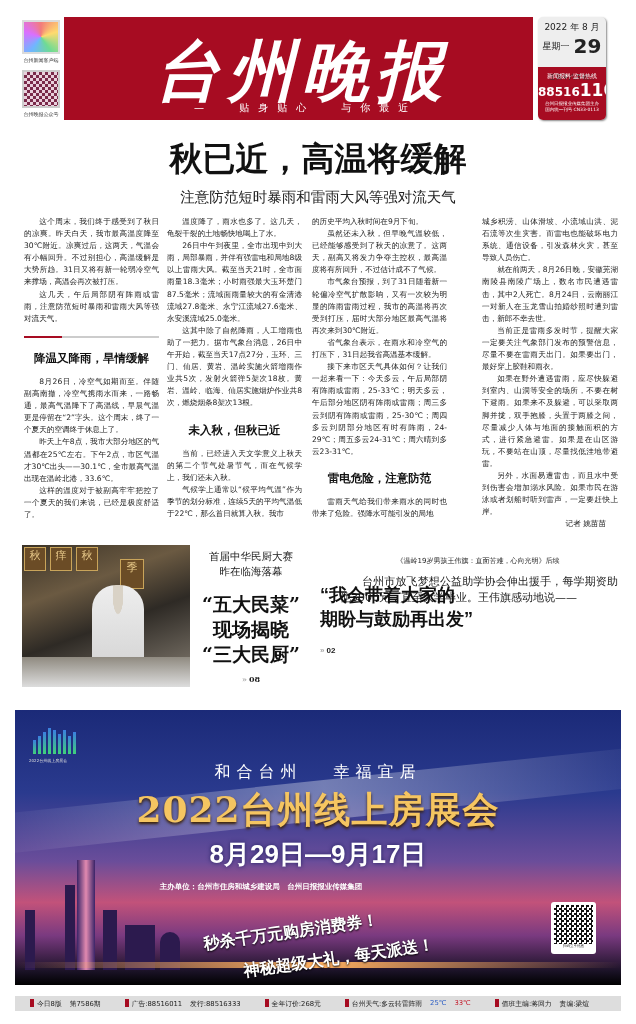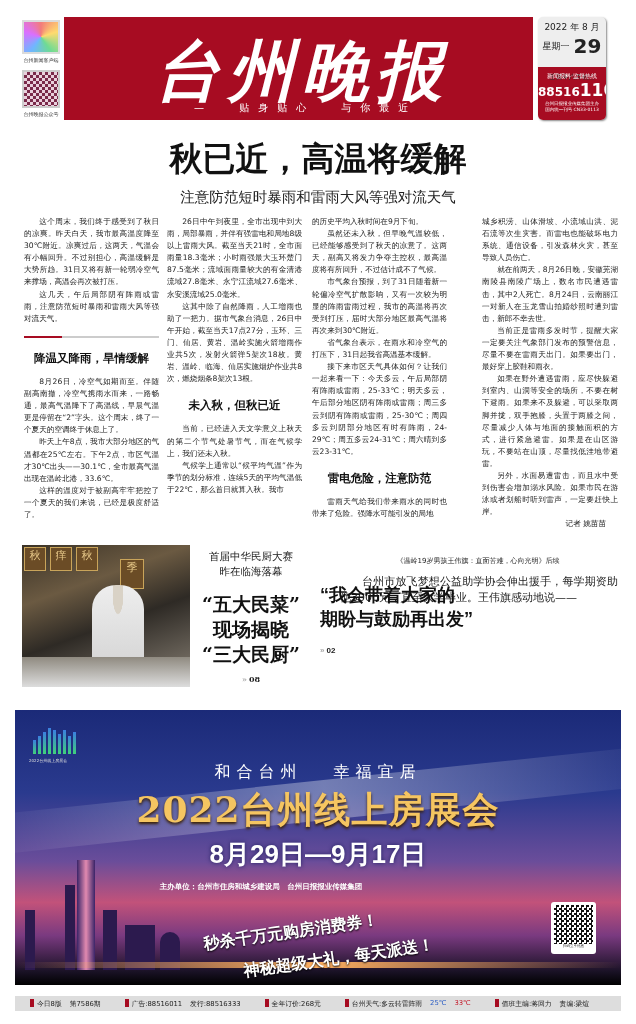--- a/index.html
+++ b/index.html
@@ -102,20 +102,21 @@
 <div class="abs col" id="col0" style="left:24px;top:216px;width:135px">
     <p>这个周末，我们终于感受到了秋日的凉爽。昨天白天，我市最高温度降至30℃附近。凉爽过后，这两天，气温会有小幅回升。不过别担心，高温缓解是大势所趋。31日又将有新一轮弱冷空气来撑场，高温会再次被打压。</p>
     <p>这几天，午后局部阴有阵雨或雷雨，注意防范短时暴雨和雷雨大风等强对流天气。</p>
     <div class="divider"></div>
     <h3>降温又降雨，旱情缓解</h3>
     <p>8月26日，冷空气如期而至。伴随副高南撤，冷空气携雨水而来，一路畅通，最高气温降下了高温线，早晨气温更是停留在“2”字头。这个周末，终了一个夏天的空调终于休息上了。</p>
     <p>昨天上午8点，我市大部分地区的气温都在25℃左右。下午2点，市区气温才30℃出头——30.1℃，全市最高气温出现在温岭北港，33.6℃。</p>
     <p>这样的温度对于被副高牢牢把控了一个夏天的我们来说，已经是极度舒适了。</p>
   </div>
 <div class="abs col" id="col1" style="left:167px;top:216px;width:135px">
+    <p>温度降了，雨水也多了。这几天，龟裂干裂的土地畅快地喝上了水。</p>
     <p>26日中午到夜里，全市出现中到大雨，局部暴雨，并伴有强雷电和局地8级以上雷雨大风。截至当天21时，全市面雨量18.3毫米；小时雨强最大玉环楚门87.5毫米；流域面雨量较大的有金清港流域27.8毫米、永宁江流域27.6毫米、永安溪流域25.0毫米。</p>
     <p>这其中除了自然降雨，人工增雨也助了一把力。据市气象台消息，26日中午开始，截至当天17点27分，玉环、三门、仙居、黄岩、温岭实施火箭增雨作业共5次，发射火箭弹5架次18枚。黄岩、温岭、临海、仙居实施烟炉作业共8次，燃烧烟条8架次13根。</p>
     <h3>未入秋，但秋已近</h3>
     <p>当前，已经进入天文学意义上秋天的第二个节气处暑节气，而在气候学上，我们还未入秋。</p>
     <p>气候学上通常以“候平均气温”作为季节的划分标准，连续5天的平均气温低于22℃，那么首日就算入秋。我市</p>
   </div>
 <div class="abs col" id="col2" style="left:312px;top:216px;width:135px">
     <p style="text-indent: 0px;">的历史平均入秋时间在9月下旬。</p>
     <p>虽然还未入秋，但早晚气温较低，已经能够感受到了秋天的凉意了。这两天，副高又将发力争夺主控权，最高温度将有所回升，不过估计成不了气候。</p>
     <p>市气象台预报，到了31日随着新一轮偏冷空气扩散影响，又有一次较为明显的阵雨雷雨过程，我市的高温将再次受到打压，届时大部分地区最高气温将再次来到30℃附近。</p>

